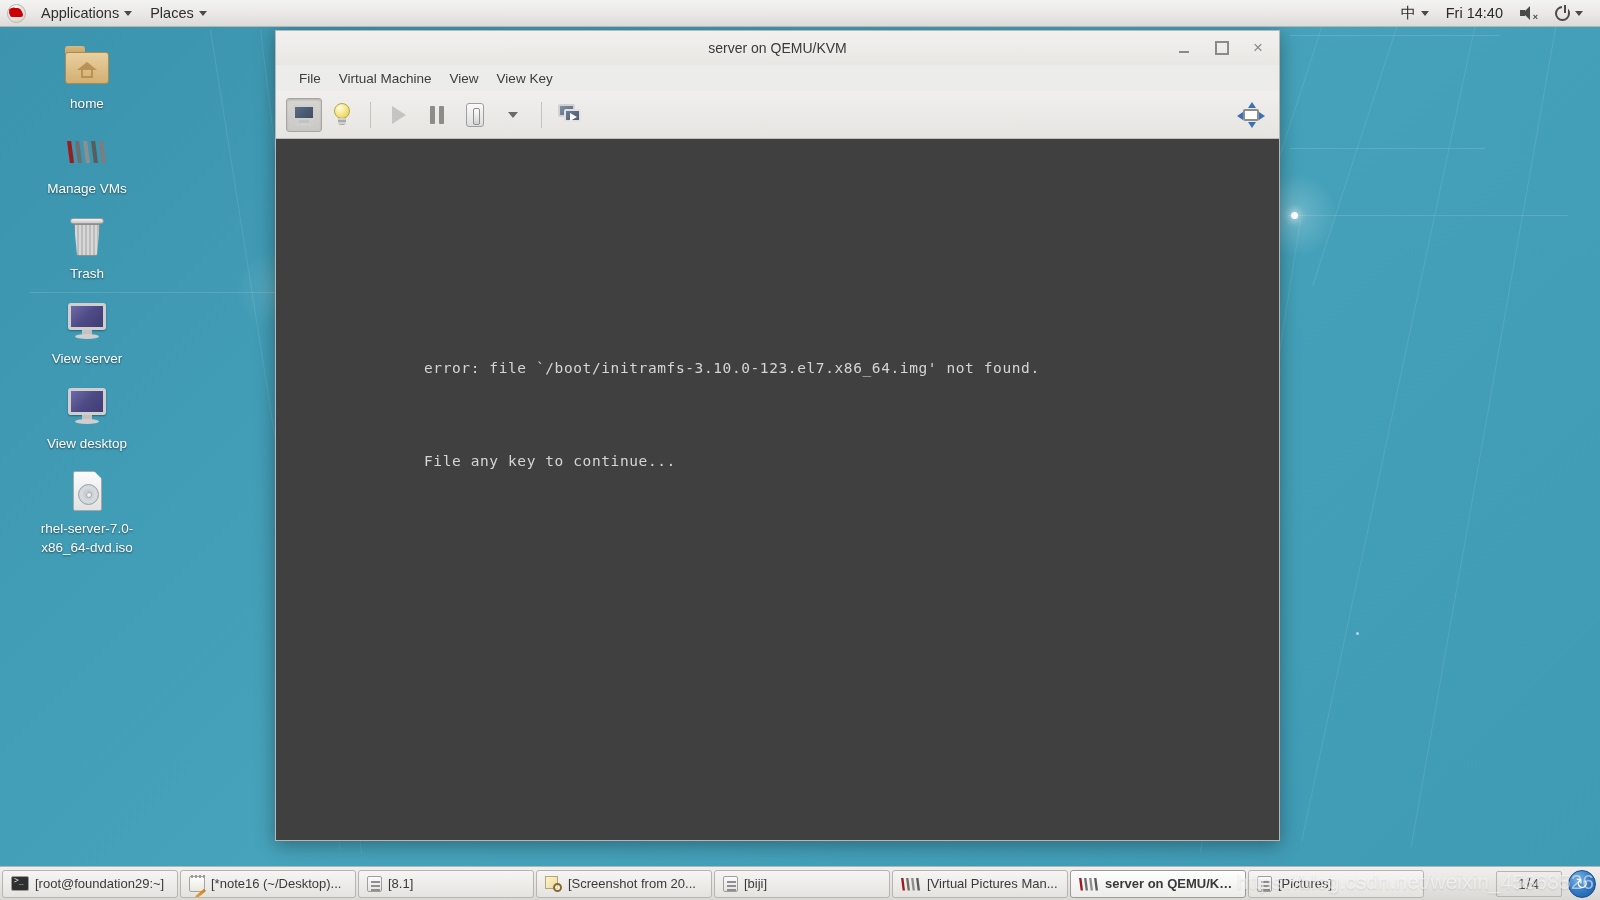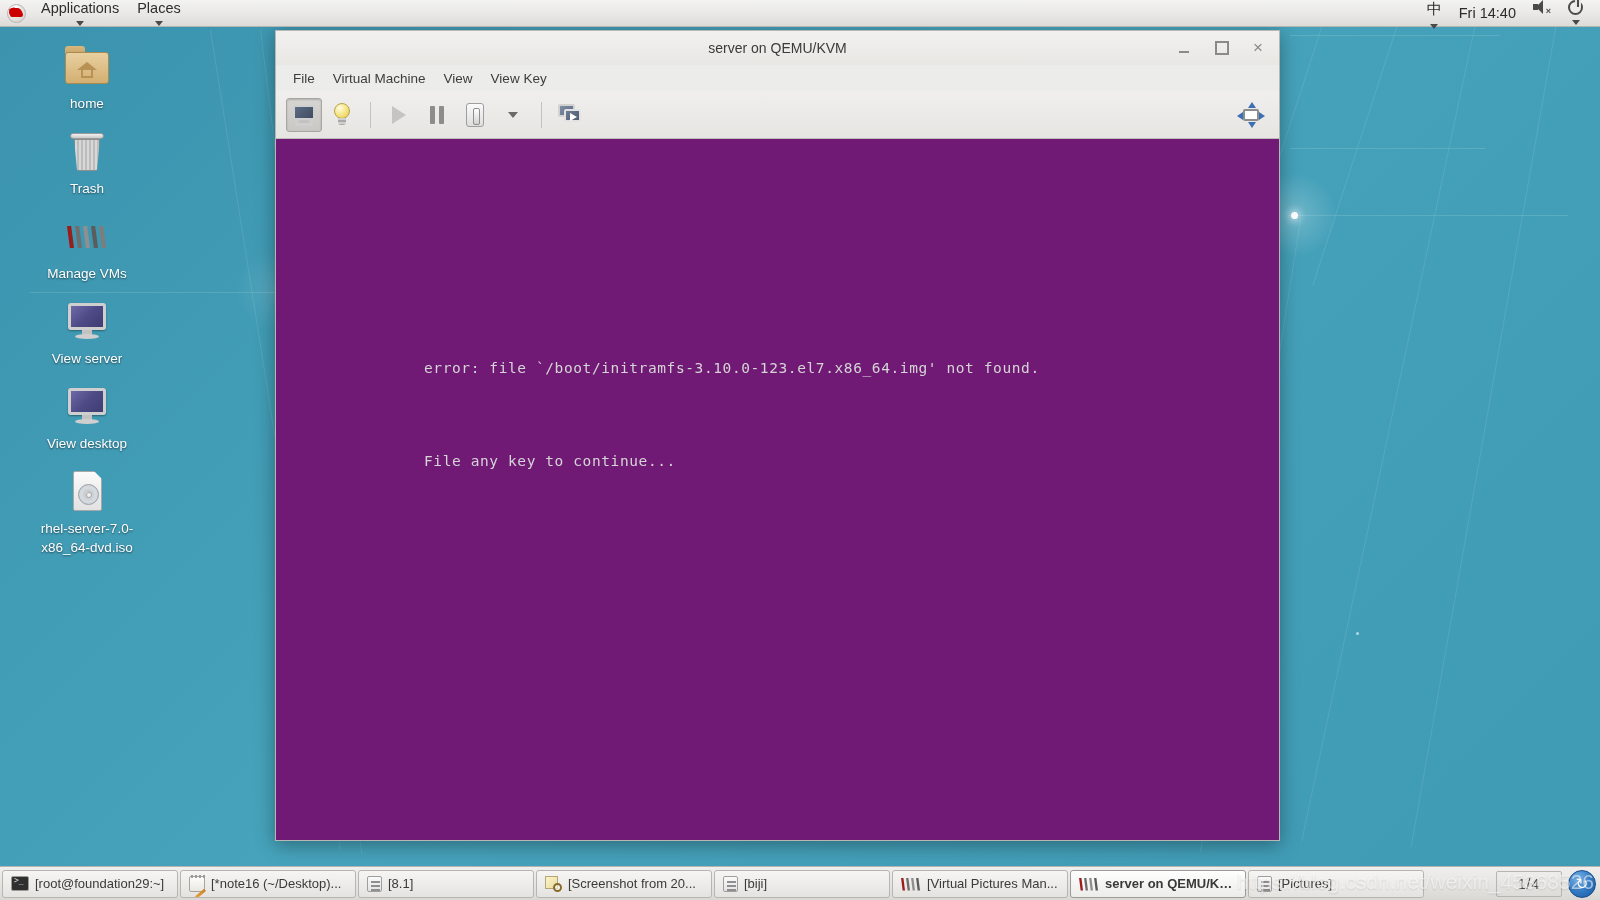--- a/index.html
+++ b/index.html
@@ -44,21 +44,21 @@
     content:''; position: absolute; left:2px; top:5px; width: 13px; height: 7px;
     background: #cc0000; border-radius: 7px 7px 3px 3px;
     box-shadow: -1px -2px 0 0 #cc0000;
   }
   .rh-logo::after {
     content:''; position: absolute; left:1px; top:3px; width:6px; height:4px;
     background:#cc0000; border-radius: 4px 0 0 4px; transform: rotate(-18deg);
   }
   .panel-item {
     height: 100%; display: flex; align-items: center; gap: 5px;
-    padding: 0 9px; font-size: 14.5px; color: #2e2e2e; cursor: default; flex-direction: column;
+    padding: 0 9px; font-size: 14.5px; color: #2e2e2e; cursor: default;
   }
   .caret-down {
     width: 0; height: 0; border-left: 4px solid transparent; border-right: 4px solid transparent;
     border-top: 5px solid #4a4a4a; display:inline-block;
   }
   .clock { font-size: 14.5px; color: #2b2b2b; padding: 0 8px; }
   .ime-char { font-size: 15px; color: #2b2b2b; }
   .spk { position: relative; width: 17px; height: 14px; display:inline-block; }
   .spk .body { position:absolute; left:0; top:4px; width:5px; height:6px; background:#4a4a4a; }
   .spk .cone { position:absolute; left:3px; top:0; width:0; height:0;
@@ -160,21 +160,21 @@
     position:absolute; left:0; right:0; text-align:center;
     font-size: 14px; color: #3a3a3a; line-height: 34px; pointer-events:none;
   }
   .win-buttons { margin-left: auto; display:flex; align-items:center; gap: 22px; padding-right: 14px; z-index:2; }
   .win-btn { font-size: 14px; color: #8a8a8a; width: 14px; text-align:center; cursor: default; line-height:14px; }
   .win-btn.min::after { content:''; display:block; width:10px;height:2px;background:#8a8a8a;margin-top:8px; }
   .win-btn.max::after { content:''; display:block; width:10px;height:10px;border:2px solid #8a8a8a; }
   .win-btn.close { font-size: 17px; color:#8a8a8a; }
 
   .vm-menubar {
-    height: 26px; display: flex; align-items: center; padding-left: 8px;
+    height: 26px; display: flex; align-items: center; padding-left: 14px;
     background: #ececea; flex:none;
   }
   .vm-menu { font-size: 13.5px; color: #3d3d3d; padding: 3px 9px; cursor: default; }
 
   .vm-toolbar {
     height: 48px; display: flex; align-items: center; padding: 0 10px; gap: 2px;
     background: linear-gradient(180deg,#f0efed,#e6e5e2);
     border-bottom: 1px solid #bfbdb9; flex:none;
   }
   .tb-btn { width: 36px; height: 34px; display:flex; align-items:center; justify-content:center;
@@ -220,21 +220,21 @@
   .i-fullscreen { width: 26px; height: 24px; position: relative; }
   .i-fullscreen .box { position:absolute; left:5px; top:6px; width:16px; height:12px;
     background:#ffffff; border:2px solid #8d8d8d; border-radius:2px; }
   .i-fullscreen .ar { position:absolute; width:0;height:0; }
   .i-fullscreen .ar.l { left:-1px; top:9px; border-right:6px solid #3c6fb4; border-top:4px solid transparent;border-bottom:4px solid transparent; }
   .i-fullscreen .ar.r { right:-1px; top:9px; border-left:6px solid #3c6fb4; border-top:4px solid transparent;border-bottom:4px solid transparent; }
   .i-fullscreen .ar.t { left:10px; top:-1px; border-bottom:6px solid #3c6fb4; border-left:4px solid transparent;border-right:4px solid transparent; }
   .i-fullscreen .ar.b { left:10px; bottom:-1px; border-top:6px solid #3c6fb4; border-left:4px solid transparent;border-right:4px solid transparent; }
 
   .vm-console {
-    flex: 1; background: #701a75; position: relative; overflow: hidden;
+    flex: 1; background: #404040; position: relative; overflow: hidden;
     font-family: "DejaVu Sans Mono", "Liberation Mono", monospace;
   }
   .console-text {
     position: absolute; left: 148px; top: 152px; color: #d5d5d5;
     font-size: 14.5px; line-height: 31px; letter-spacing: 0.6px; white-space: pre;
   }
   .console-line { display: block; }
 
   
   .taskbar {
@@ -361,61 +361,61 @@
               <div class="roof"></div>
               <div class="base"></div>
             </div>
           </div>
       </div>
       <div class="lbl">home</div>
     </div>
 
     <div class="desk-icon">
       <div class="glyph">
-        <div class="ic-trash">
-            <div class="paper"></div>
-            <div class="lid"></div>
-            <div class="can"></div>
-          </div>
-      </div>
-      <div class="lbl">Trash</div>
-    </div>
-
-    <div class="desk-icon">
-      <div class="glyph">
         <div class="ic-vm">
             <i></i>
             <i></i>
             <i></i>
             <i></i>
             <i></i>
           </div>
       </div>
       <div class="lbl">Manage VMs</div>
     </div>
 
     <div class="desk-icon">
       <div class="glyph">
-        <div class="ic-mon">
-            <div class="scr"></div>
-            <div class="neck"></div>
-            <div class="base"></div>
+        <div class="ic-trash">
+            <div class="paper"></div>
+            <div class="lid"></div>
+            <div class="can"></div>
           </div>
       </div>
-      <div class="lbl">View server</div>
+      <div class="lbl">Trash</div>
     </div>
 
     <div class="desk-icon">
       <div class="glyph">
         <div class="ic-mon">
             <div class="scr"></div>
             <div class="neck"></div>
             <div class="base"></div>
           </div>
       </div>
+      <div class="lbl">View server</div>
+    </div>
+
+    <div class="desk-icon">
+      <div class="glyph">
+        <div class="ic-mon">
+            <div class="scr"></div>
+            <div class="neck"></div>
+            <div class="base"></div>
+          </div>
+      </div>
       <div class="lbl">View desktop</div>
     </div>
 
 
     <div class="desk-icon">
       <div class="glyph">
         <div class="ic-iso">
             <div class="disc"></div>
             <div class="hole"></div>
           </div>

